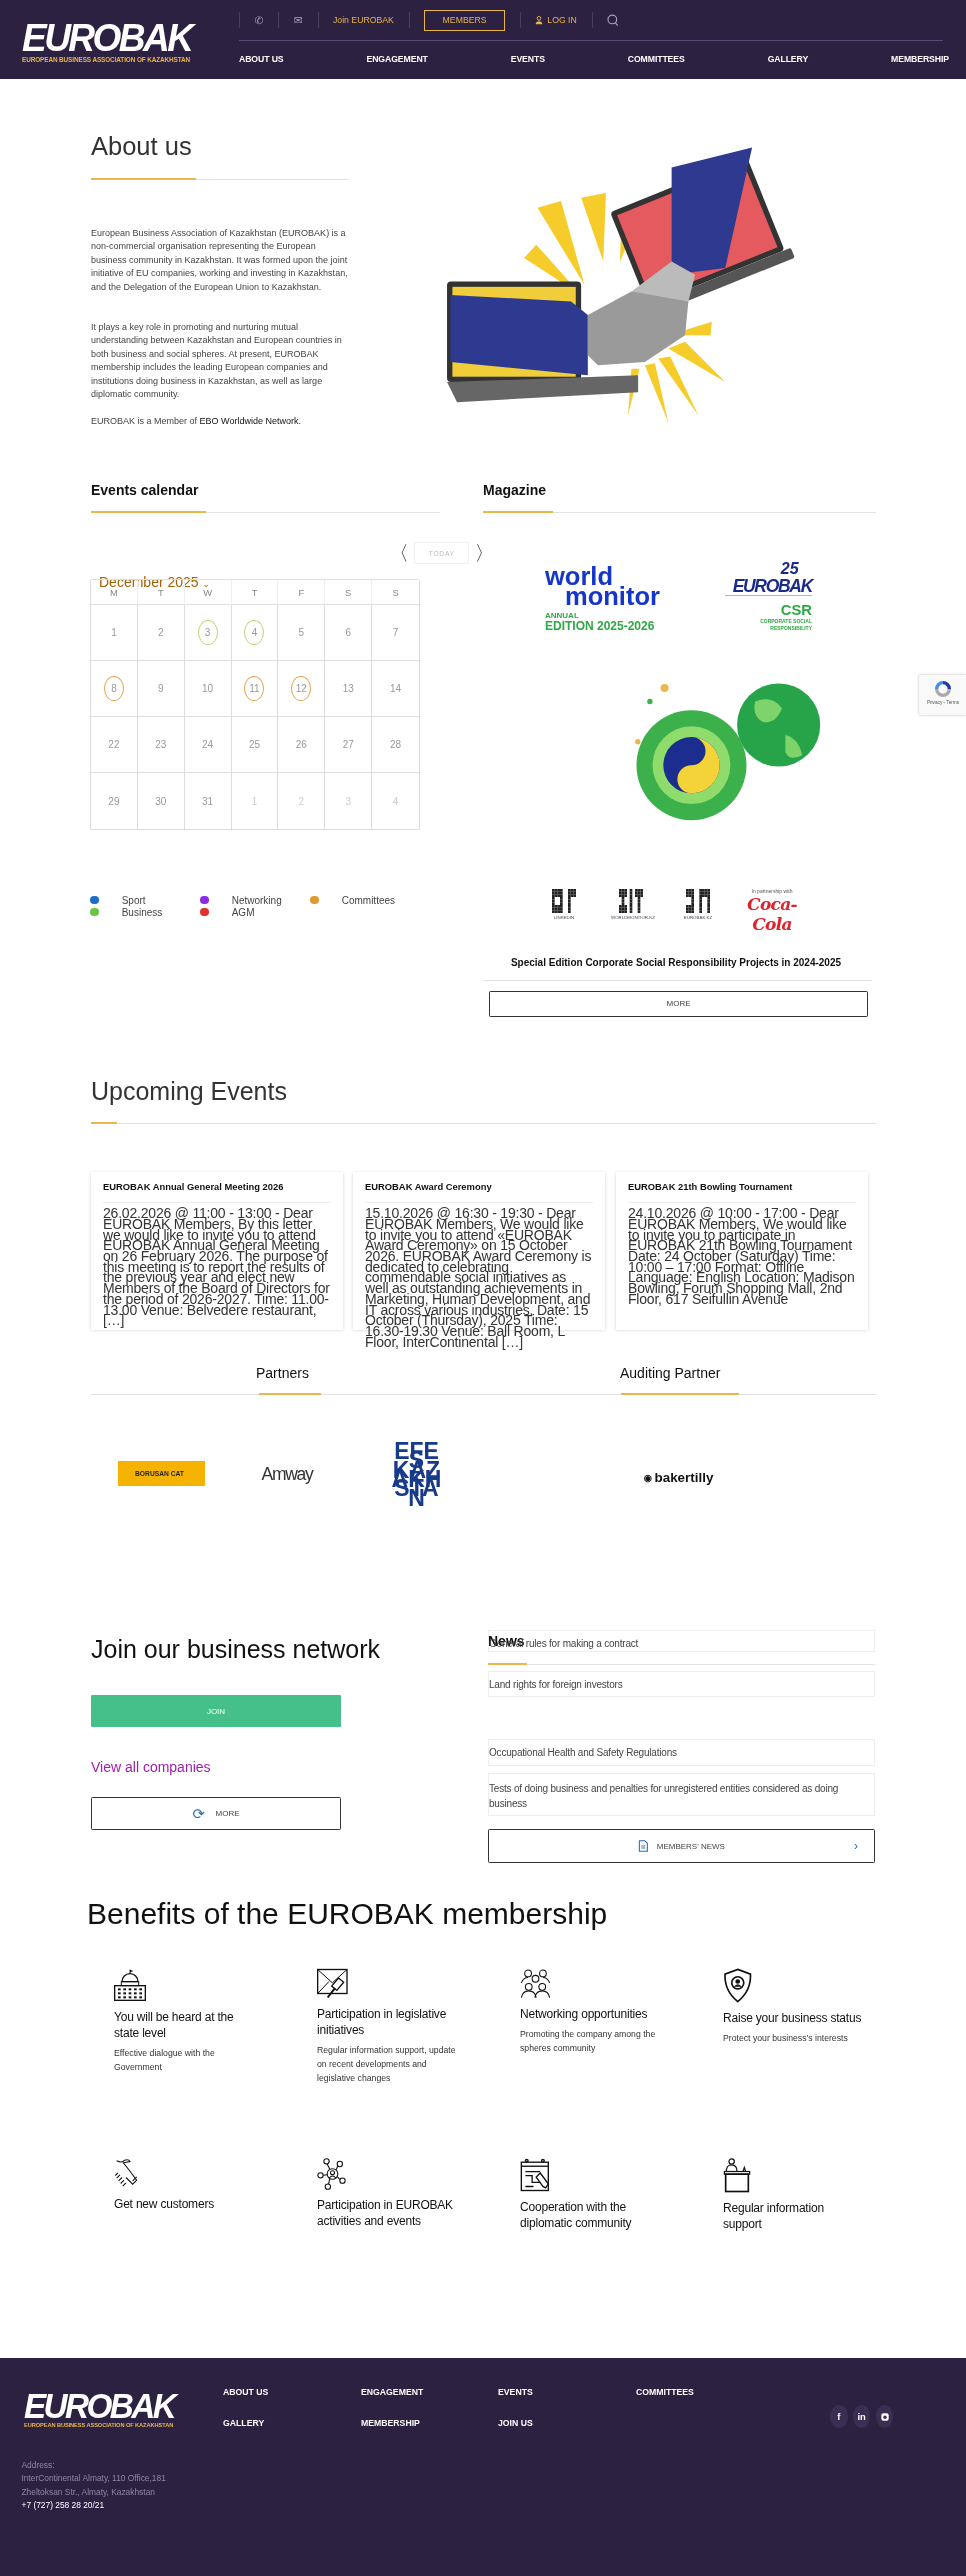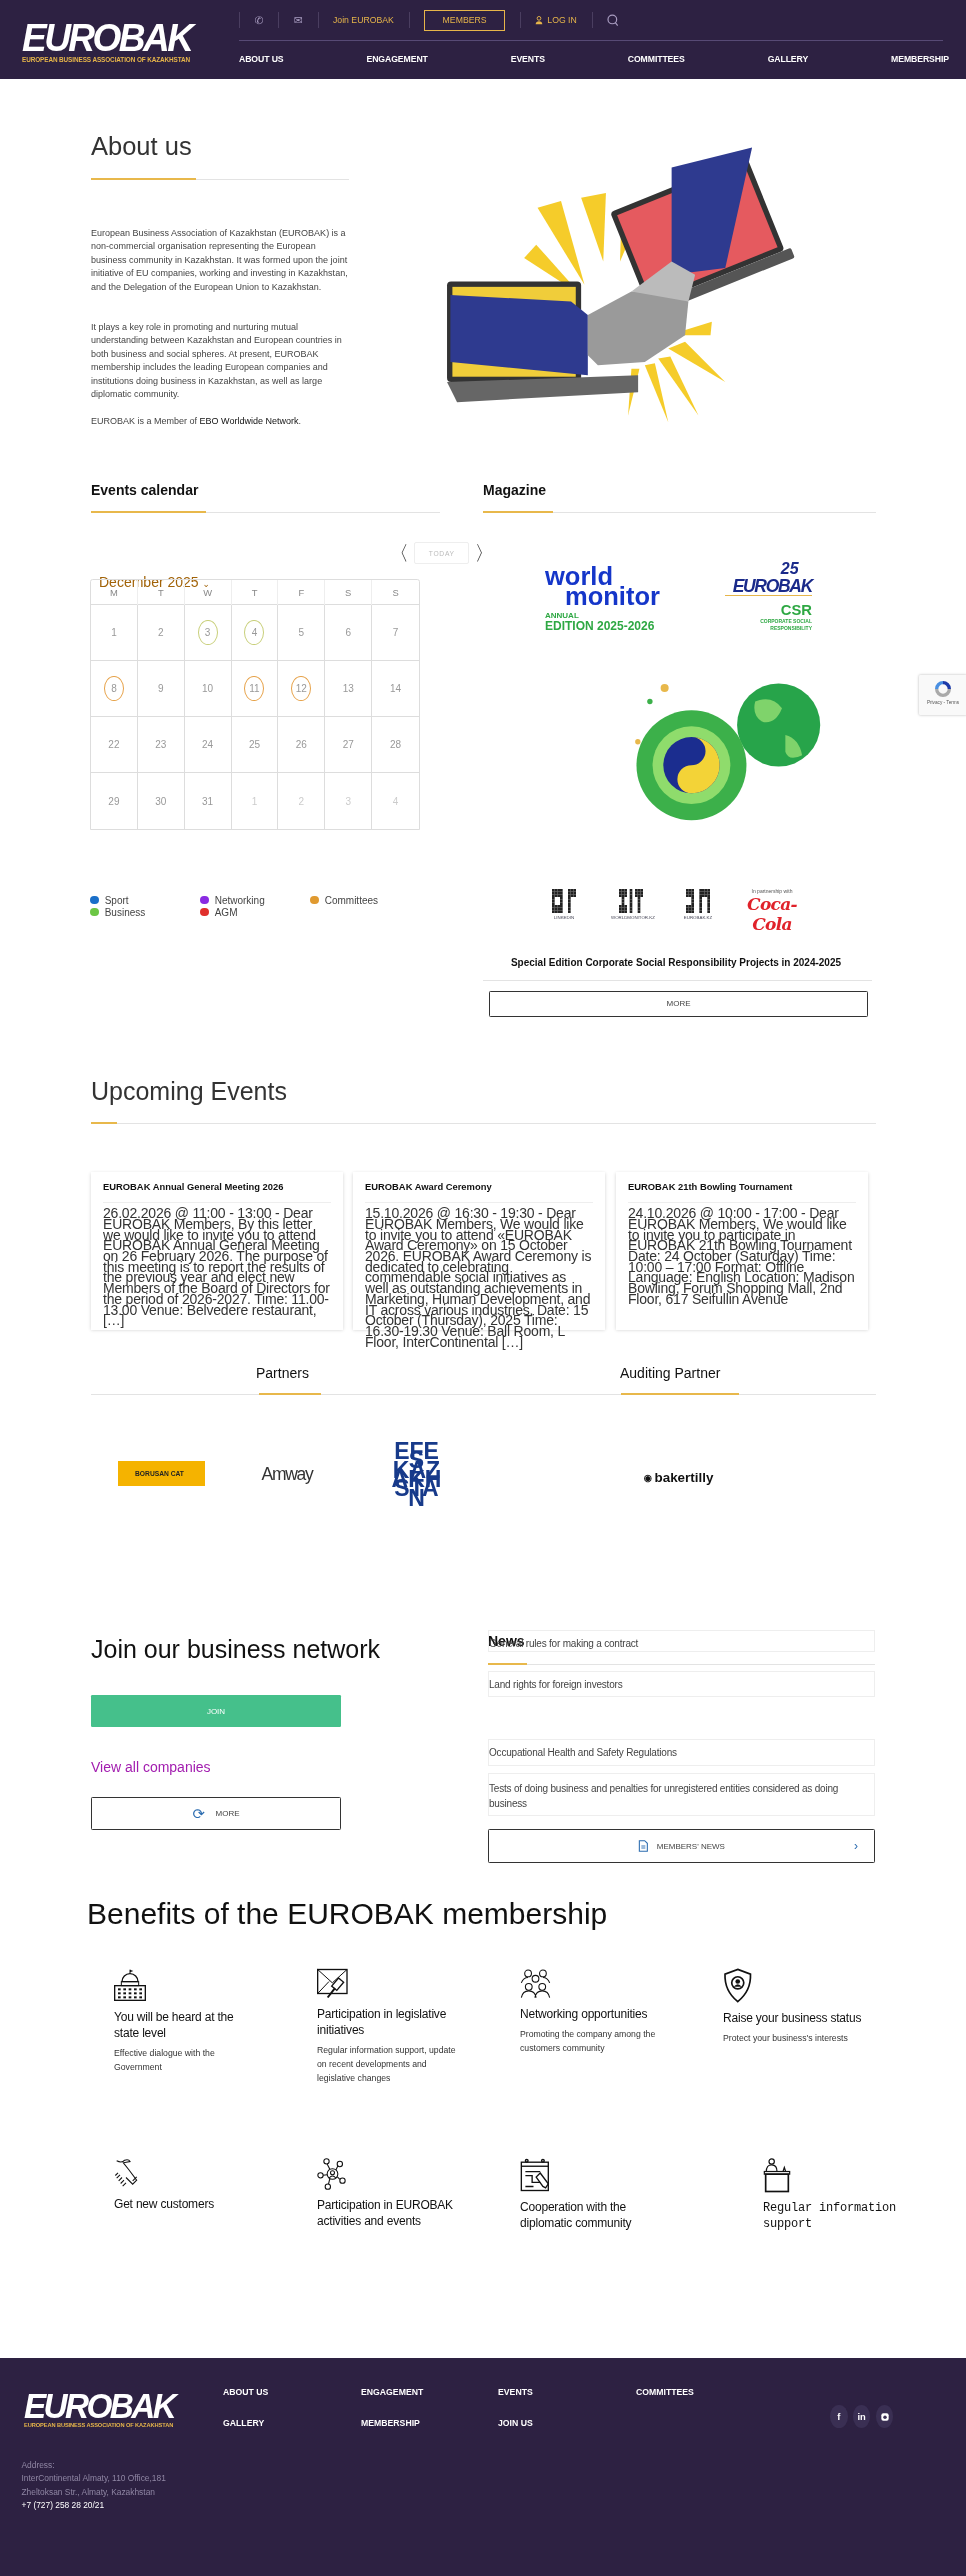--- a/index.html
+++ b/index.html
@@ -33,21 +33,21 @@
 .cal-grid{position:absolute;left:90px;top:579px;width:330px;border:0.7px solid #ddd;border-radius:2.7px 2.7px 0 0}
 .cal-head{display:grid;grid-template-columns:repeat(7,1fr);height:25px;border-bottom:0.7px solid #ddd}
 .cal-head span{text-align:center;line-height:25px;color:#888;font-size:9.4px;border-right:0.7px solid #eee}
 .cal-week{display:grid;grid-template-columns:repeat(7,1fr);height:56px;border-bottom:0.7px solid #ddd}
 .cal-day{border-right:0.7px solid #ddd;display:flex;align-items:center;justify-content:center;color:#999;font-size:10px}
 .cal-day:last-child{border-right:none}
 .cal-day.other{color:#ccc}
 .cal-day.ev span{width:20px;height:25.5px;border:0.7px solid #e6a24a;border-radius:50%;display:flex;align-items:center;justify-content:center}
 .cal-day.ev.g span{border-color:#c8cf7a}
 .legend{position:absolute;left:90px;top:894px;width:330px;display:grid;grid-template-columns:repeat(3,1fr);font-size:10px;color:#444;row-gap:0}
-.legend div{display:flex;align-items:center;gap:6px;height:12px}
+.legend div{display:flex;align-items:center;gap:23px;height:12px}
 .dot{width:8.7px;height:8.7px;border-radius:50%;display:inline-block}
 
 .mag{position:absolute;left:497px;top:530px;width:349px;height:416px}
 .mm1{color:#1536c9;font-weight:bold;font-size:25.5px;line-height:20px}
 .mm-green{color:#2ea843;font-weight:bold;font-size:7.4px;line-height:10px}
 .mag-title{position:absolute;left:483px;top:957px;width:386px;text-align:center;font-weight:bold;font-size:10px;color:#111}
 .more-btn{position:absolute;border:0.7px solid #333;border-radius:1.3px;display:flex;align-items:center;justify-content:center;font-size:8px;color:#444;background:#fff}
 
 .ev-card{position:absolute;top:1172px;width:252px;height:158px;box-shadow:0 0.7px 3.4px rgba(0,0,0,.18);background:#fff;padding:9.4px 12px}
 .ev-card h4{font-size:9.4px;font-weight:bold;color:#111;padding-bottom:9.4px;border-bottom:0.7px solid #eee}
@@ -580,21 +580,21 @@
           <rect x="26" y="16" width="10" height="16" transform="rotate(40 31 24)" fill="#fff" stroke="#111" stroke-width="2"></rect>
           <line x1="27" y1="30" x2="16" y2="44" stroke="#111" stroke-width="3"></line>
         </svg></span><h5>Participation in legislative initiatives</h5><p>Regular information support, update on recent developments and legislative changes</p></div>
     <div class="ben" style="left: 520px; top: 1968px;"><span><svg width="31" height="31" viewBox="0 0 46 46" fill="none" stroke="#111" stroke-width="1.6">
           <circle cx="12" cy="8" r="5"></circle>
           <circle cx="34" cy="8" r="5"></circle>
           <circle cx="23" cy="16" r="5"></circle>
           <circle cx="13" cy="28" r="5"></circle>
           <circle cx="33" cy="28" r="5"></circle>
           <path d="M2 22 q3 -8 10 -8 M44 22 q-3 -8 -10 -8 M2 44 q2 -10 11 -10 q9 0 11 10 M22 44 q2 -10 11 -10 q9 0 11 10"></path>
-        </svg></span><h5>Networking opportunities</h5><p>Promoting the company among the customers community</p></div>
+        </svg></span><h5>Networking opportunities</h5><p>Promoting the company among the spheres community</p></div>
     <div class="ben" style="left: 723px; top: 1968px;"><span><svg width="29.5" height="35" viewBox="0 0 44 52">
           <path d="M22 2 L41 9 Q42 34 22 50 Q2 34 3 9 Z" fill="none" stroke="#111" stroke-width="2.5"></path>
           <circle cx="22" cy="22" r="9" fill="none" stroke="#111" stroke-width="2.5"></circle>
           <circle cx="22" cy="20" r="3.5" fill="#111"></circle>
           <path d="M16 28 q6 -8 12 0z" fill="#111"></path>
         </svg></span><h5>Raise your business status</h5><p>Protect your business's interests</p></div>
     <div class="ben" style="left: 114px; top: 2158px;"><span><svg width="32" height="31" viewBox="0 0 48 46" fill="none" stroke="#111" stroke-width="1.6">
           <path d="M4 4 q8 4 12 -1 q6 -2 8 2 l-10 2 l8 10 l12 16 l-6 6 -10 -10"></path>
           <path d="M2 26 l4 -4 M4 30 l5 -5 M7 34 l5 -5 M10 38 l5 -5 M13 42 l5 -5"></path>
           <path d="M28 34 l6 -6"></path>
@@ -615,21 +615,21 @@
           <line x1="17" y1="39" x2="19" y2="31"></line>
         </svg></span><h5>Participation in EUROBAK activities and events</h5><p></p></div>
     <div class="ben" style="left: 520px; top: 2158px;"><span><svg width="31" height="34" viewBox="0 0 46 50" fill="none" stroke="#111" stroke-width="2">
           <rect x="2" y="6" width="40" height="42"></rect>
           <line x1="2" y1="12" x2="42" y2="12"></line>
           <circle cx="10" cy="4" r="2"></circle>
           <circle cx="34" cy="4" r="2"></circle>
           <path d="M8 20 h22 M8 26 h10 v10 h12 M8 42 h12"></path>
           <path d="M30 22 l12 16 -4 6 -4 -2 -10 -14z"></path>
         </svg></span><h5>Cooperation with the diplomatic community</h5><p></p></div>
-    <div class="ben" style="left: 763px; top: 2158px; font-family: Liberation Mono, monospace;"><span><svg width="28" height="35" viewBox="0 0 42 52" fill="none" stroke="#111" stroke-width="1.8">
+    <div class="ben" style="left: 723px; top: 2158px;"><span><svg width="28" height="35" viewBox="0 0 42 52" fill="none" stroke="#111" stroke-width="1.8">
           <circle cx="13" cy="5" r="4"></circle>
           <path d="M5 20 q0 -10 8 -10 q8 0 8 10"></path>
           <rect x="2" y="20" width="38" height="4"></rect>
           <rect x="4" y="24" width="34" height="26" stroke-width="2.5"></rect>
           <path d="M30 20 l2 -6 2 6"></path>
         </svg></span><h5>Regular information support</h5><p></p></div>
   </div>
 
 <div class="footer">
   <div class="abs" style="left:24px;top:32px">

